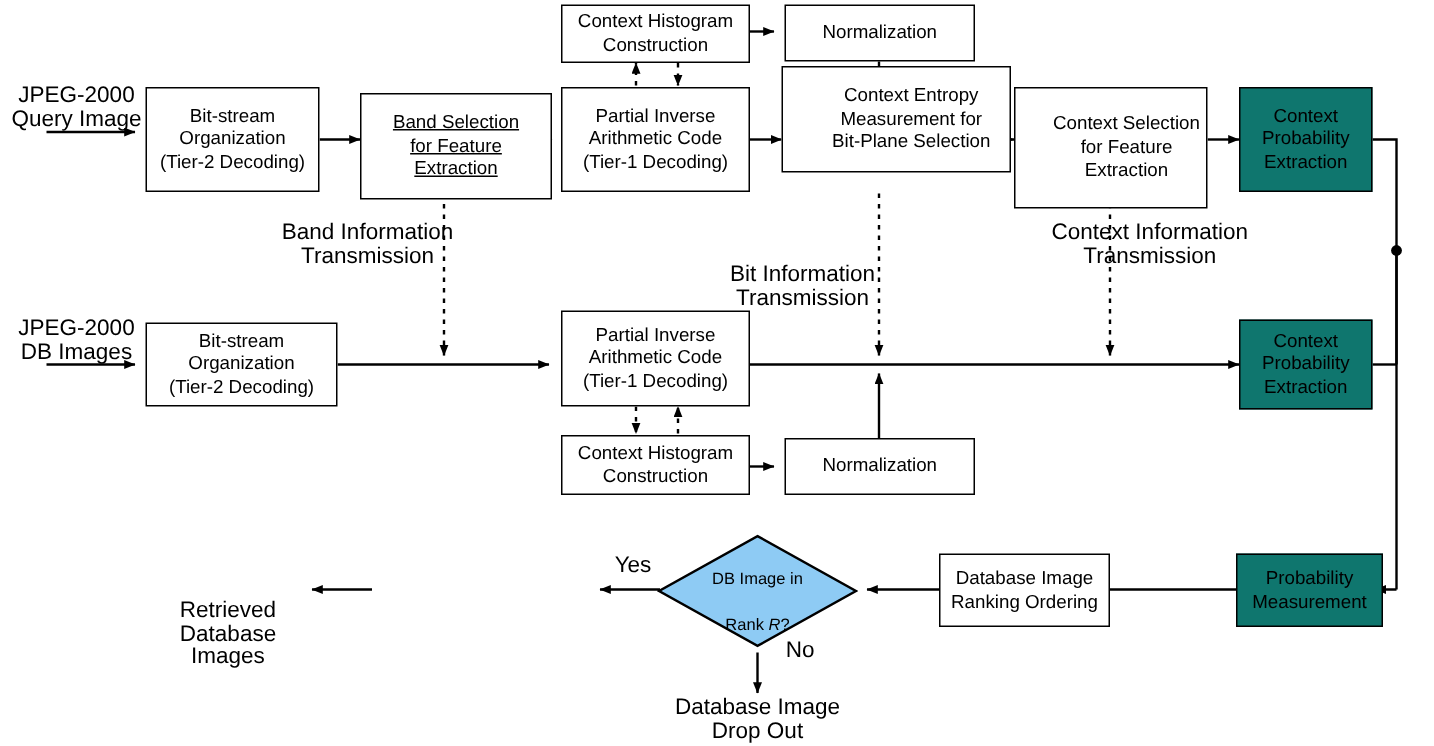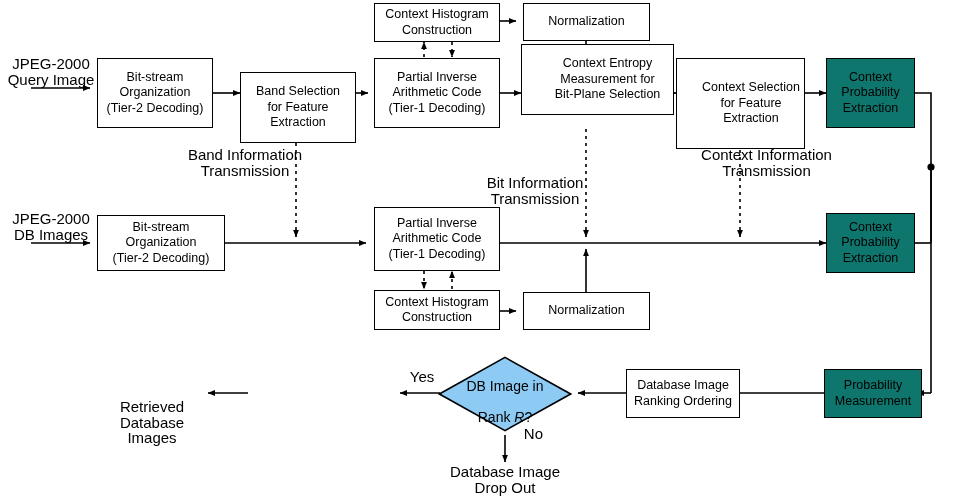--- a/index.html
+++ b/index.html
@@ -54,21 +54,21 @@
   .diamond-text {
     position: absolute;
     left: 0;
     top: 0;
     width: 100%;
     height: 100%;
     display: flex;
     align-items: center;
     justify-content: center;
     text-align: center;
-    font-size: 14px;
+    font-size: 11px;
     line-height: 15.5px;
     color: #000000;
     white-space: pre-line;
   }
   .diamond-text i { font-style: italic; }
 </style>
 </head>
 <body>
 
 <div id="canvas">
@@ -144,38 +144,38 @@
     </g>
   </svg>
 
   <div class="plain-label" style="left:6px; top:56px; width:90px;">JPEG-2000
 Query Image</div>
 
   <div class="node" style="left:97px; top:58px; width:116px; height:70px;">Bit-stream
 Organization
 (Tier-2 Decoding)</div>
 
-  <div class="node" style="left:240px; top:72px; width:116px; height:71px;">Band Selection
+  <div class="node" style="left:240px; top:62px; width:128px; height:71px;text-decoration:underline;">Band Selection
 for Feature
 Extraction</div>
 
   <div class="node" style="left:374px; top:58px; width:126px; height:70px;">Partial Inverse
 Arithmetic Code
 (Tier-1 Decoding)</div>
 
   <div class="node" style="left:374px; top:3px; width:126px; height:39px;">Context Histogram
 Construction</div>
 
   <div class="node" style="left:523px; top:3px; width:127px; height:38px;">Normalization</div>
 
   <div class="node" style="left:521px; top:44px; width:153px; height:71px;padding-left:20px;">Context Entropy
 Measurement for
 Bit-Plane Selection</div>
 
-  <div class="node" style="left:676px; top:58px; width:129px; height:91px;padding-left:21px;">Context Selection
+  <div class="node" style="left:676px; top:58px; width:129px; height:81px;padding-left:21px;">Context Selection
 for Feature
 Extraction</div>
 
   <div class="node blue" style="left:826px; top:58px; width:89px; height:70px;">Context
 Probability
 Extraction</div>
 
   <div class="plain-label" style="left:180px; top:147px; width:130px;">Band Information
 Transmission</div>
 

